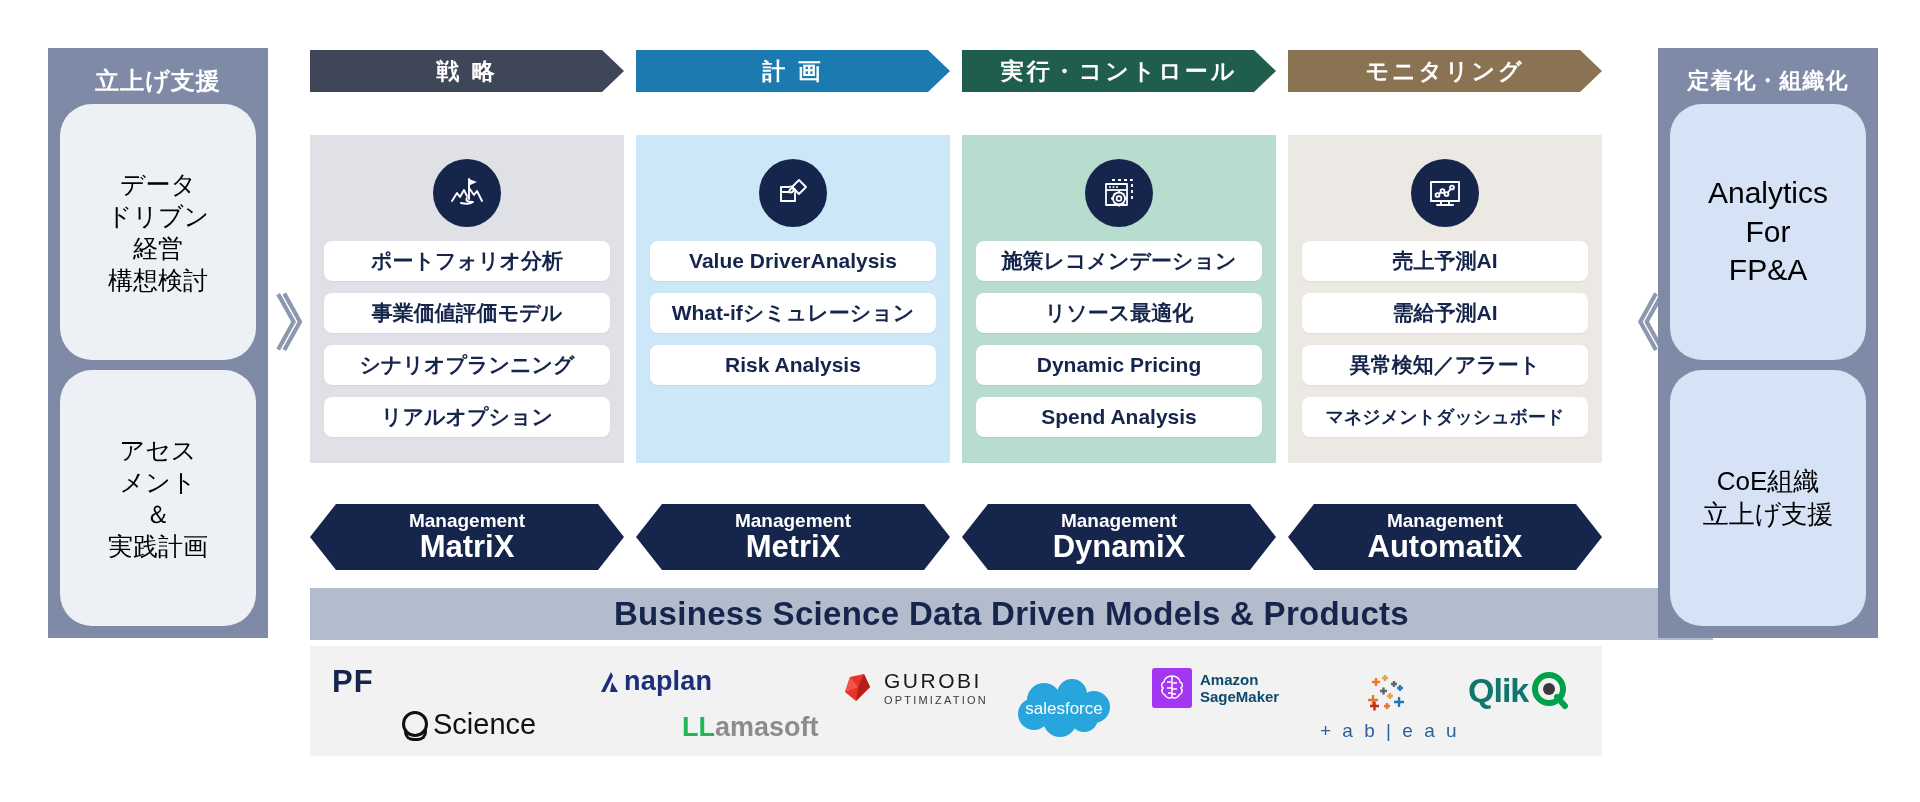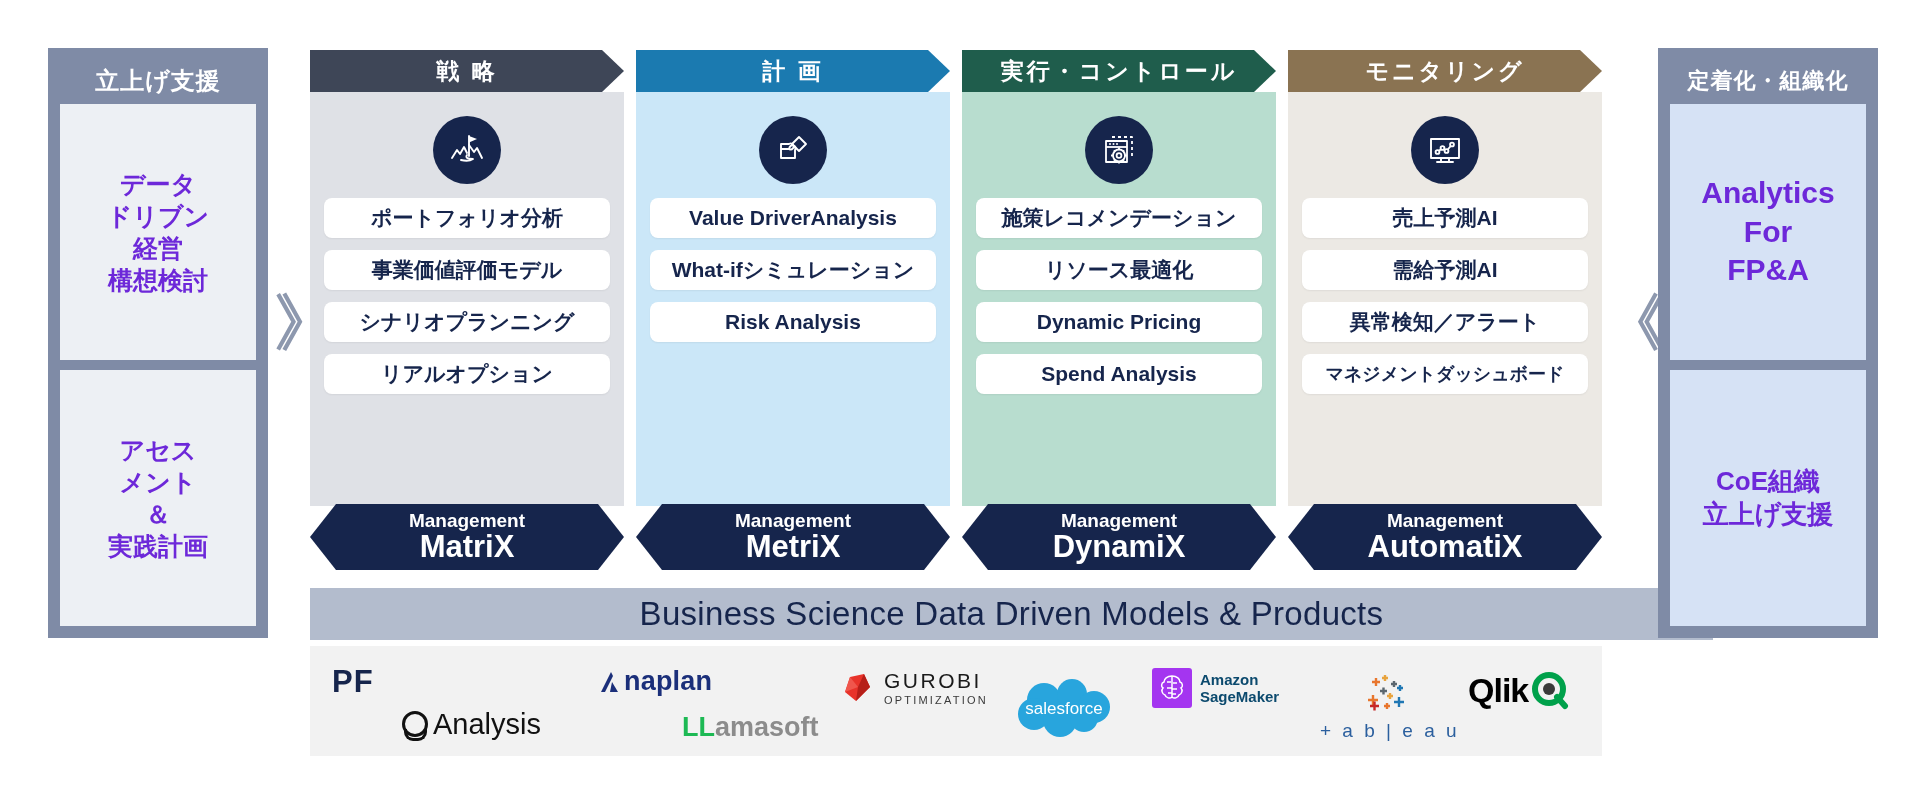--- a/index.html
+++ b/index.html
@@ -37,31 +37,32 @@
     font-weight: bold;
     text-align: center;
     letter-spacing: 1px;
     line-height: 46px;
     height: 46px;
     white-space: nowrap;
   }
   .rail.right .rail-title { font-size: 22px; }
   .rail-cell {
     background: #edf0f4;
-    color: #6d28d9;
+    color: #000000;
     font-size: 25px;
-    font-weight: bold;
+    font-weight: normal;
     line-height: 1.28;
     display: flex;
     align-items: center;
     justify-content: center;
     text-align: center;
     flex: 1 1 0;
     margin-bottom: 10px;
     white-space: pre-line;
+    border-radius: 32px;
   }
   .rail-cell:last-child { margin-bottom: 0; }
   .rail.right .rail-cell {
     background: #d6e2f5;
     font-size: 30px;
   }
   .rail.right .rail-cell.coe { font-size: 26px; }
 
   
   .chev {
@@ -78,21 +79,21 @@
   
   #phases {
     position: absolute;
     left: 310px;
     top: 50px;
     width: 1292px;
     height: 520px;
     display: flex;
     gap: 12px;
   }
-  .phase { flex: 1 1 0; display: flex; flex-direction: column; position: relative; }
+  .phase { flex: 1 1 0; display: flex; flex-direction: column; position: relative; gap: 43px; }
 
   .phase-head {
     height: 42px;
     color: #ffffff;
     font-size: 23px;
     font-weight: bold;
     letter-spacing: 3px;
     display: flex;
     align-items: center;
     justify-content: center;
@@ -151,21 +152,21 @@
 
   
   #platform {
     position: absolute;
     left: 310px; top: 588px;
     width: 1403px; height: 52px;
     background: #b3bccd;
     display: flex; align-items: center; justify-content: center;
     color: #16254c;
     font-size: 33px;
-    font-weight: normal;
+    font-weight: bold;
     letter-spacing: .3px;
     text-align: center;
   }
 
   
   #logos {
     position: absolute;
     left: 310px; top: 646px;
     width: 1292px; height: 110px;
     background: #f2f2f2;
@@ -196,21 +197,21 @@
     border-radius:0 0 9px 9px;
   }
   .anaplan-txt { font-size: 27px; font-weight: bold; color: #1b2f7a; letter-spacing:.2px; }
   .llama-LL { color:#1db954; }
   .llama-rest { color:#8c8c8c; }
   .gurobi-txt { display:flex; flex-direction:column; margin-left:8px; }
   .gurobi-1 { font-size:21px; letter-spacing:2.5px; color:#1a1a1a; line-height:1; }
   .gurobi-2 { font-size:11px; letter-spacing:2.2px; color:#3a3a3a; line-height:1; margin-top:4px; }
   .sage-txt { margin-left:8px; font-size:15px; font-weight:bold; color:#0c4a6e; line-height:1.15; }
   .tableau-word { margin-top:2px; font-size:19px; letter-spacing:3px; color:#2b5f9e; }
-  .qlik-txt { font-size:34px; font-weight:bold; color:#000000; letter-spacing:-1px; }
+  .qlik-txt { font-size:34px; font-weight:bold; color:#0f766e; letter-spacing:-1px; }
 </style>
 </head>
 <body>
 
 <div id="canvas">
 
   <div class="rail left">
     <div class="rail-title">立上げ支援</div>
     <div class="rail-cell">データ
 ドリブン
@@ -326,21 +327,21 @@
   </div>
 
   <div id="logos">
 
     <div class="logo lg-pf">
       <span>PF</span>
     </div>
 
     <div class="logo lg-palantir">
       <span class="palantir-mark"></span>
-      <span>Analysis</span>
+      <span>Science</span>
     </div>
 
     <div class="logo lg-anaplan">
       <svg width="26" height="26" viewBox="0 0 26 26">
         <path d="M3 23 L13 3 L15 7 L7 23 Z" fill="#1b2f7a"></path>
         <path d="M14 13 L20 23 L12 23 Z" fill="#1b2f7a"></path>
       </svg>
       <span class="anaplan-txt">naplan</span>
     </div>
 

